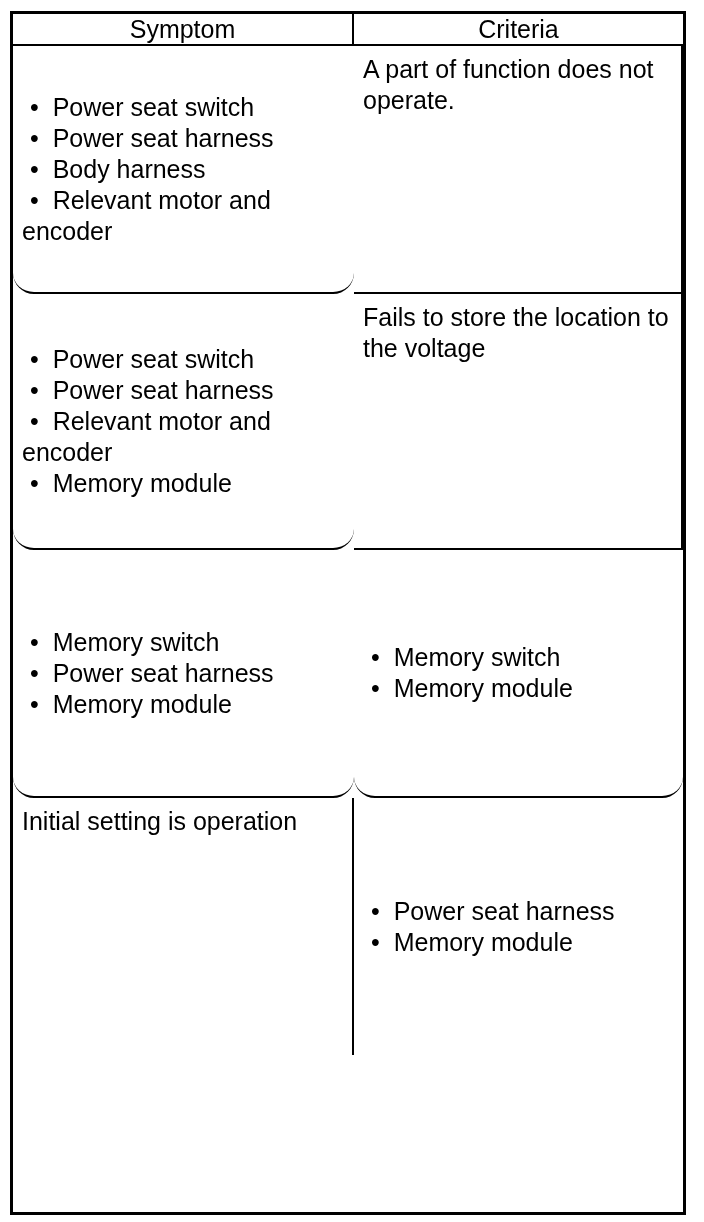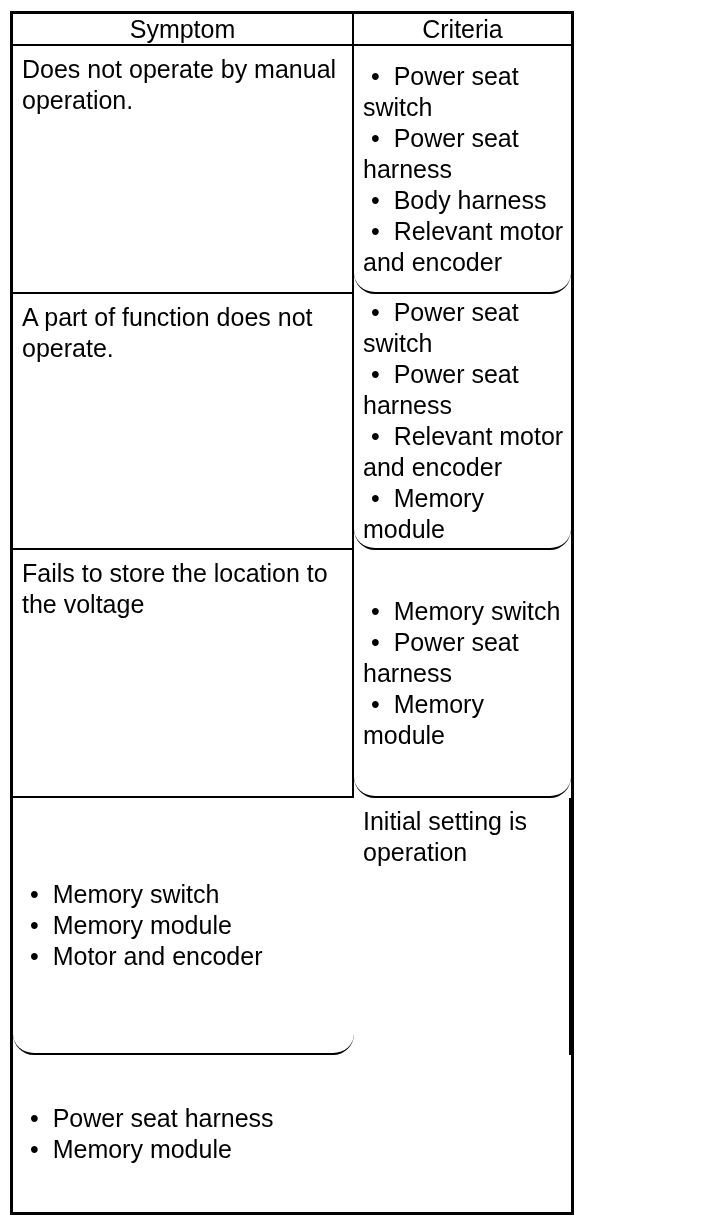--- a/index.html
+++ b/index.html
@@ -12,21 +12,21 @@
     height: 1222px;
     position: relative;
     font-family: "Liberation Sans", "DejaVu Sans", sans-serif;
     color: #000000;
     -webkit-font-smoothing: none;
   }
   .doc-table {
     position: absolute;
     left: 10px;
     top: 11px;
-    width: 564px;
+    width: 676px;
     box-sizing: border-box;
     border: 3px solid #000000;
     display: grid;
     grid-template-columns: 341px 1fr;
     grid-template-rows: 32px 248px 256px 248px 257px 157px;
     background: #ffffff;
   }
   .cell {
     box-sizing: border-box;
     border-bottom: 2px solid #000000;
@@ -68,21 +68,20 @@
 
 <div class="doc-table">
 
   <div class="cell col1 head-cell">
     <span>Symptom</span>
   </div>
   <div class="cell head-cell">
     <span>Criteria</span>
   </div>
 
-  <div class="cell col1 sym-cell">Does not operate by manual operation.</div>
   <div class="cell crit-cell">
     <div class="bullet-item">Power seat switch</div>
     <div class="bullet-item">Power seat harness</div>
     <div class="bullet-item">Body harness</div>
     <div class="bullet-item">Relevant motor and encoder</div>
   </div>
 
   <div class="cell col1 sym-cell">A part of function does not operate.</div>
   <div class="cell crit-cell">
     <div class="bullet-item">Power seat switch</div>
@@ -94,21 +93,20 @@
   <div class="cell col1 sym-cell">Fails to store the location to the voltage</div>
   <div class="cell crit-cell">
     <div class="bullet-item">Memory switch</div>
     <div class="bullet-item">Power seat harness</div>
     <div class="bullet-item">Memory module</div>
   </div>
 
   <div class="cell crit-cell">
     <div class="bullet-item">Memory switch</div>
     <div class="bullet-item">Memory module</div>
-    <div class="bullet-item">Motor and encoder</div>
   </div>
 
   <div class="cell col1 sym-cell last">Initial setting is operation</div>
   <div class="cell crit-cell last">
     <div class="bullet-item">Power seat harness</div>
     <div class="bullet-item">Memory module</div>
   </div>
 
 </div>
 

